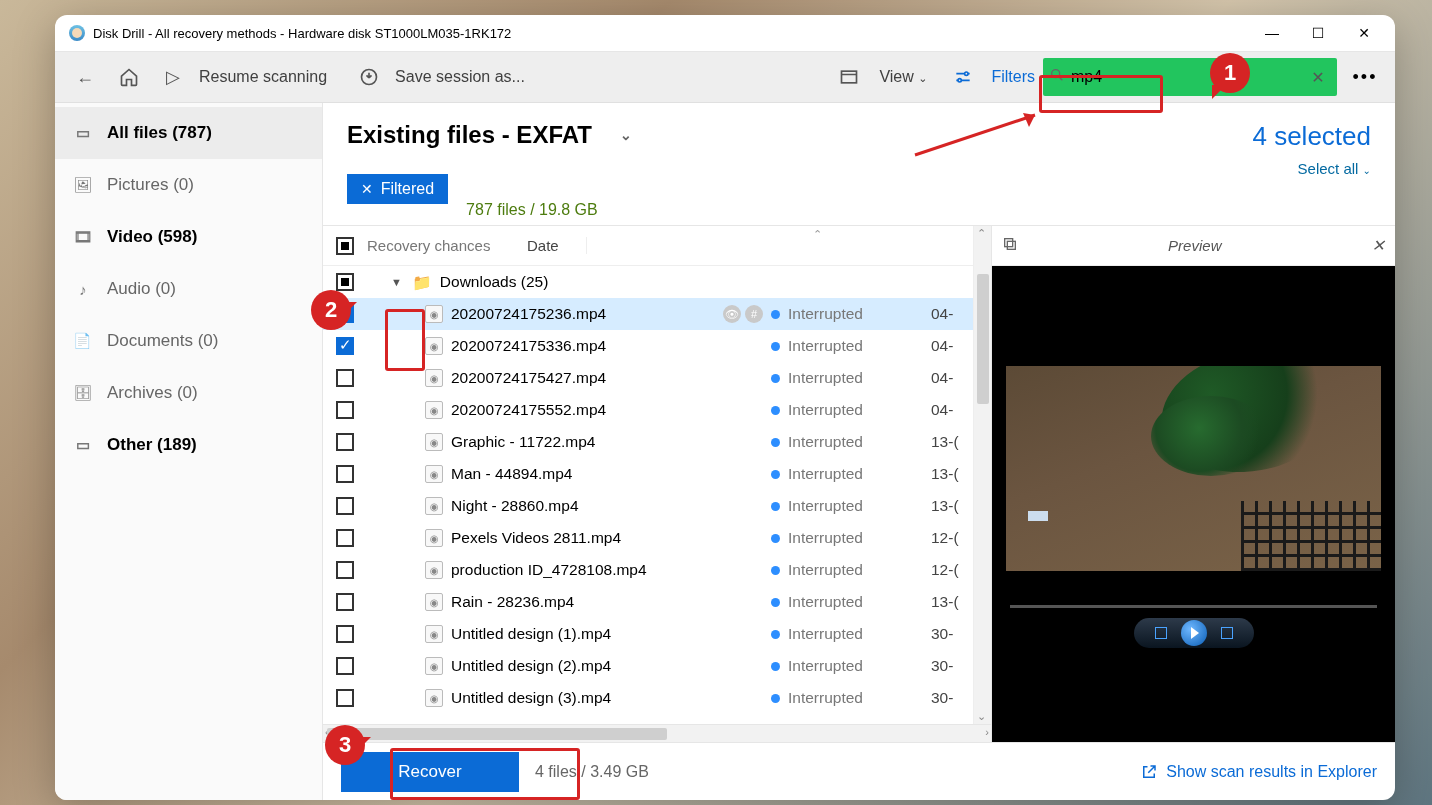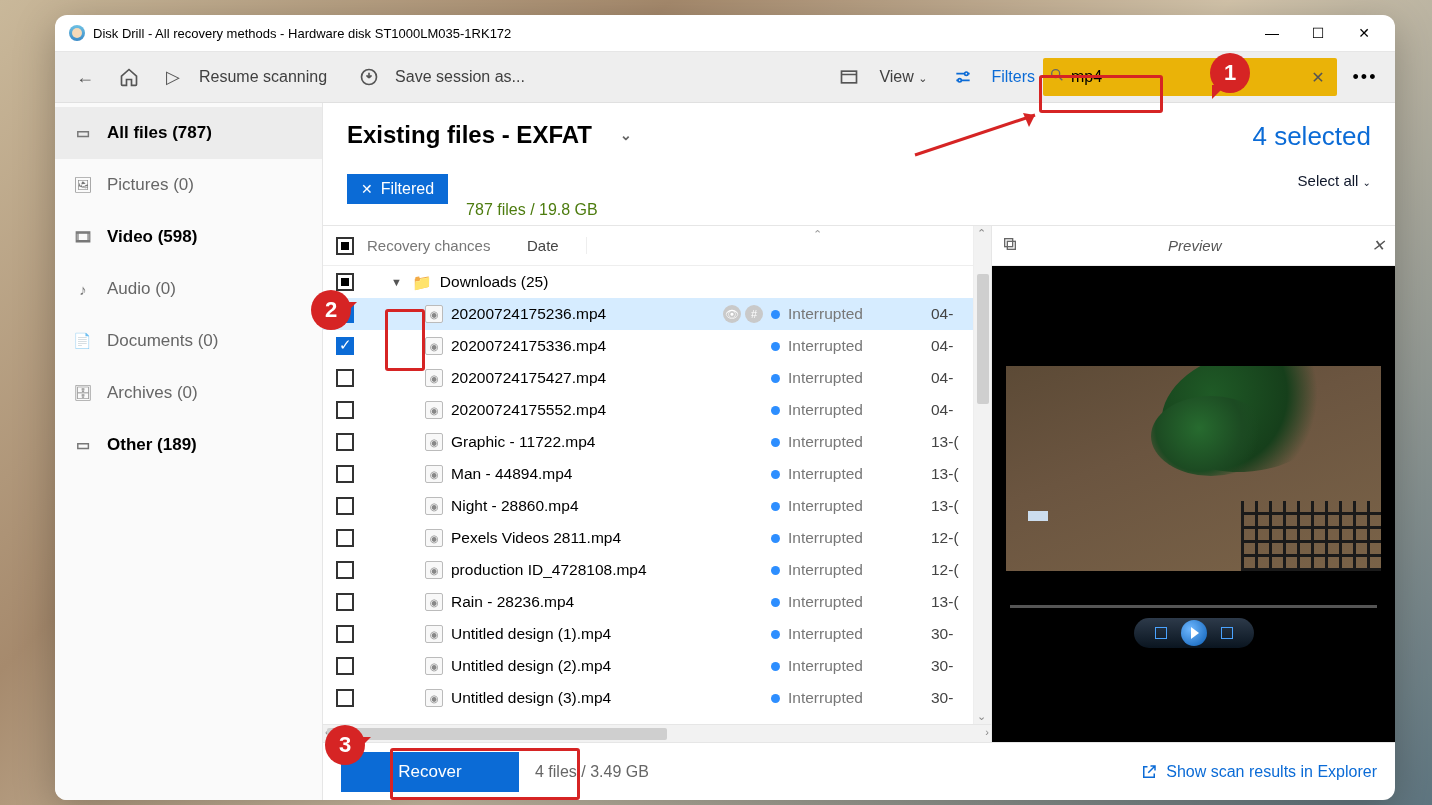--- a/index.html
+++ b/index.html
@@ -9,40 +9,40 @@
   .titlebar .app-icon { width:16px; height:16px; border-radius:50%; background:linear-gradient(#6ec1e4,#3a8ac7); margin-right:8px; position:relative;}
   .titlebar .app-icon::after{content:"";position:absolute;top:3px;left:3px;width:10px;height:10px;border-radius:50%;background:#f5d9b8;}
   .winctrls { margin-left:auto; display:flex; }
   .winctrls div { width:46px; height:32px; display:flex; align-items:center; justify-content:center; font-size:14px; color:#000;}
   .toolbar { height:52px; background:#eeeeee; display:flex; align-items:center; padding:0 10px; gap:4px; border-top:1px solid #e6e6e6; border-bottom:1px solid #e0e0e0;}
   .tbtn { min-width:40px; height:40px; display:flex; align-items:center; justify-content:center; font-size:18px; color:#555; border-radius:4px;}
   .toolbar .lbl { font-size:16px; color:#404040; margin-right:18px; margin-left:2px;}
   .toolbar .right { margin-left:auto; display:flex; align-items:center; gap:8px;}
   .filters { color:#0b6bd6; font-size:16px; display:flex; align-items:center; gap:6px;}
   .sliders-icon svg{stroke:#0b6bd6;}
-  .search { display:flex; align-items:center; background:#eab308; height:38px; width:294px; border-radius:2px; padding:0 6px;}
+  .search { display:flex; align-items:center; background:#22c55e; height:38px; width:294px; border-radius:2px; padding:0 6px;}
   .search input { flex:1; border:none; background:transparent; font-size:16px; padding-left:6px; outline:none;}
   .search .clear { width:26px; text-align:center; font-size:16px; color:#555;}
   .more { width:40px; height:40px; display:flex; align-items:center; justify-content:center; font-size:18px; letter-spacing:2px;}
   .body { flex:1; display:flex; overflow:hidden;}
   .sidebar { width:268px; background:#fafafa; border-right:1px solid #e6e6e6; padding-top:4px;}
   .side-item { height:52px; display:flex; align-items:center; padding:0 18px; font-size:17px; color:#666; gap:14px;}
   .side-item.active, .side-item.bold { color:#000; font-weight:600;}
   .side-item.active { background:#ececec;}
   .main { flex:1; display:flex; flex-direction:column; position:relative; overflow:hidden;}
   .main-head { padding:18px 24px 6px 24px; display:flex; align-items:flex-start;}
   .title-block { flex:1;}
   .title-block h1 { font-size:24px; font-weight:700; display:flex; align-items:center; gap:28px;}
   .chips { display:flex; align-items:center; gap:18px; margin-top:10px;}
   .chip { background:#0b6bd6; color:#fff; padding:6px 14px; font-size:16px; display:flex; align-items:center; gap:8px;}
   .chip .x{font-size:14px;}
   .counts { color:#4d7c0f; font-size:16px;margin-top:42px;}
   .selected-block { text-align:right;}
   .selected-block .big { color:#0b6bd6; font-size:26px; font-weight:500;}
-  .selected-block .small { font-size:15px; color:#0f172a; margin-top:20px;}
+  .selected-block .small { font-size:15px; color:#0369a1; margin-top:8px;}
   .listwrap { flex:1; display:flex; border-top:1px solid #e6e6e6; overflow:hidden; position:relative;}
   .grid { flex:1; display:flex; flex-direction:column; overflow:hidden;}
   .ghead { height:40px; display:flex; align-items:center; border-bottom:1px solid #eee; font-size:15px; color:#666; position:relative;}
   .col-check{width:44px; display:flex; justify-content:center;}
   .col-name{flex:1; padding-left:4px;}
   .col-rec{width:160px;}
   .col-date{width:60px; border-right:1px solid #eee;}
   .ghead .sort-caret{position:absolute; left:490px; top:2px; font-size:11px; color:#999;}
   .rows { flex:1; overflow:hidden; font-size:15.5px;}
   .row { height:32px; display:flex; align-items:center;}

